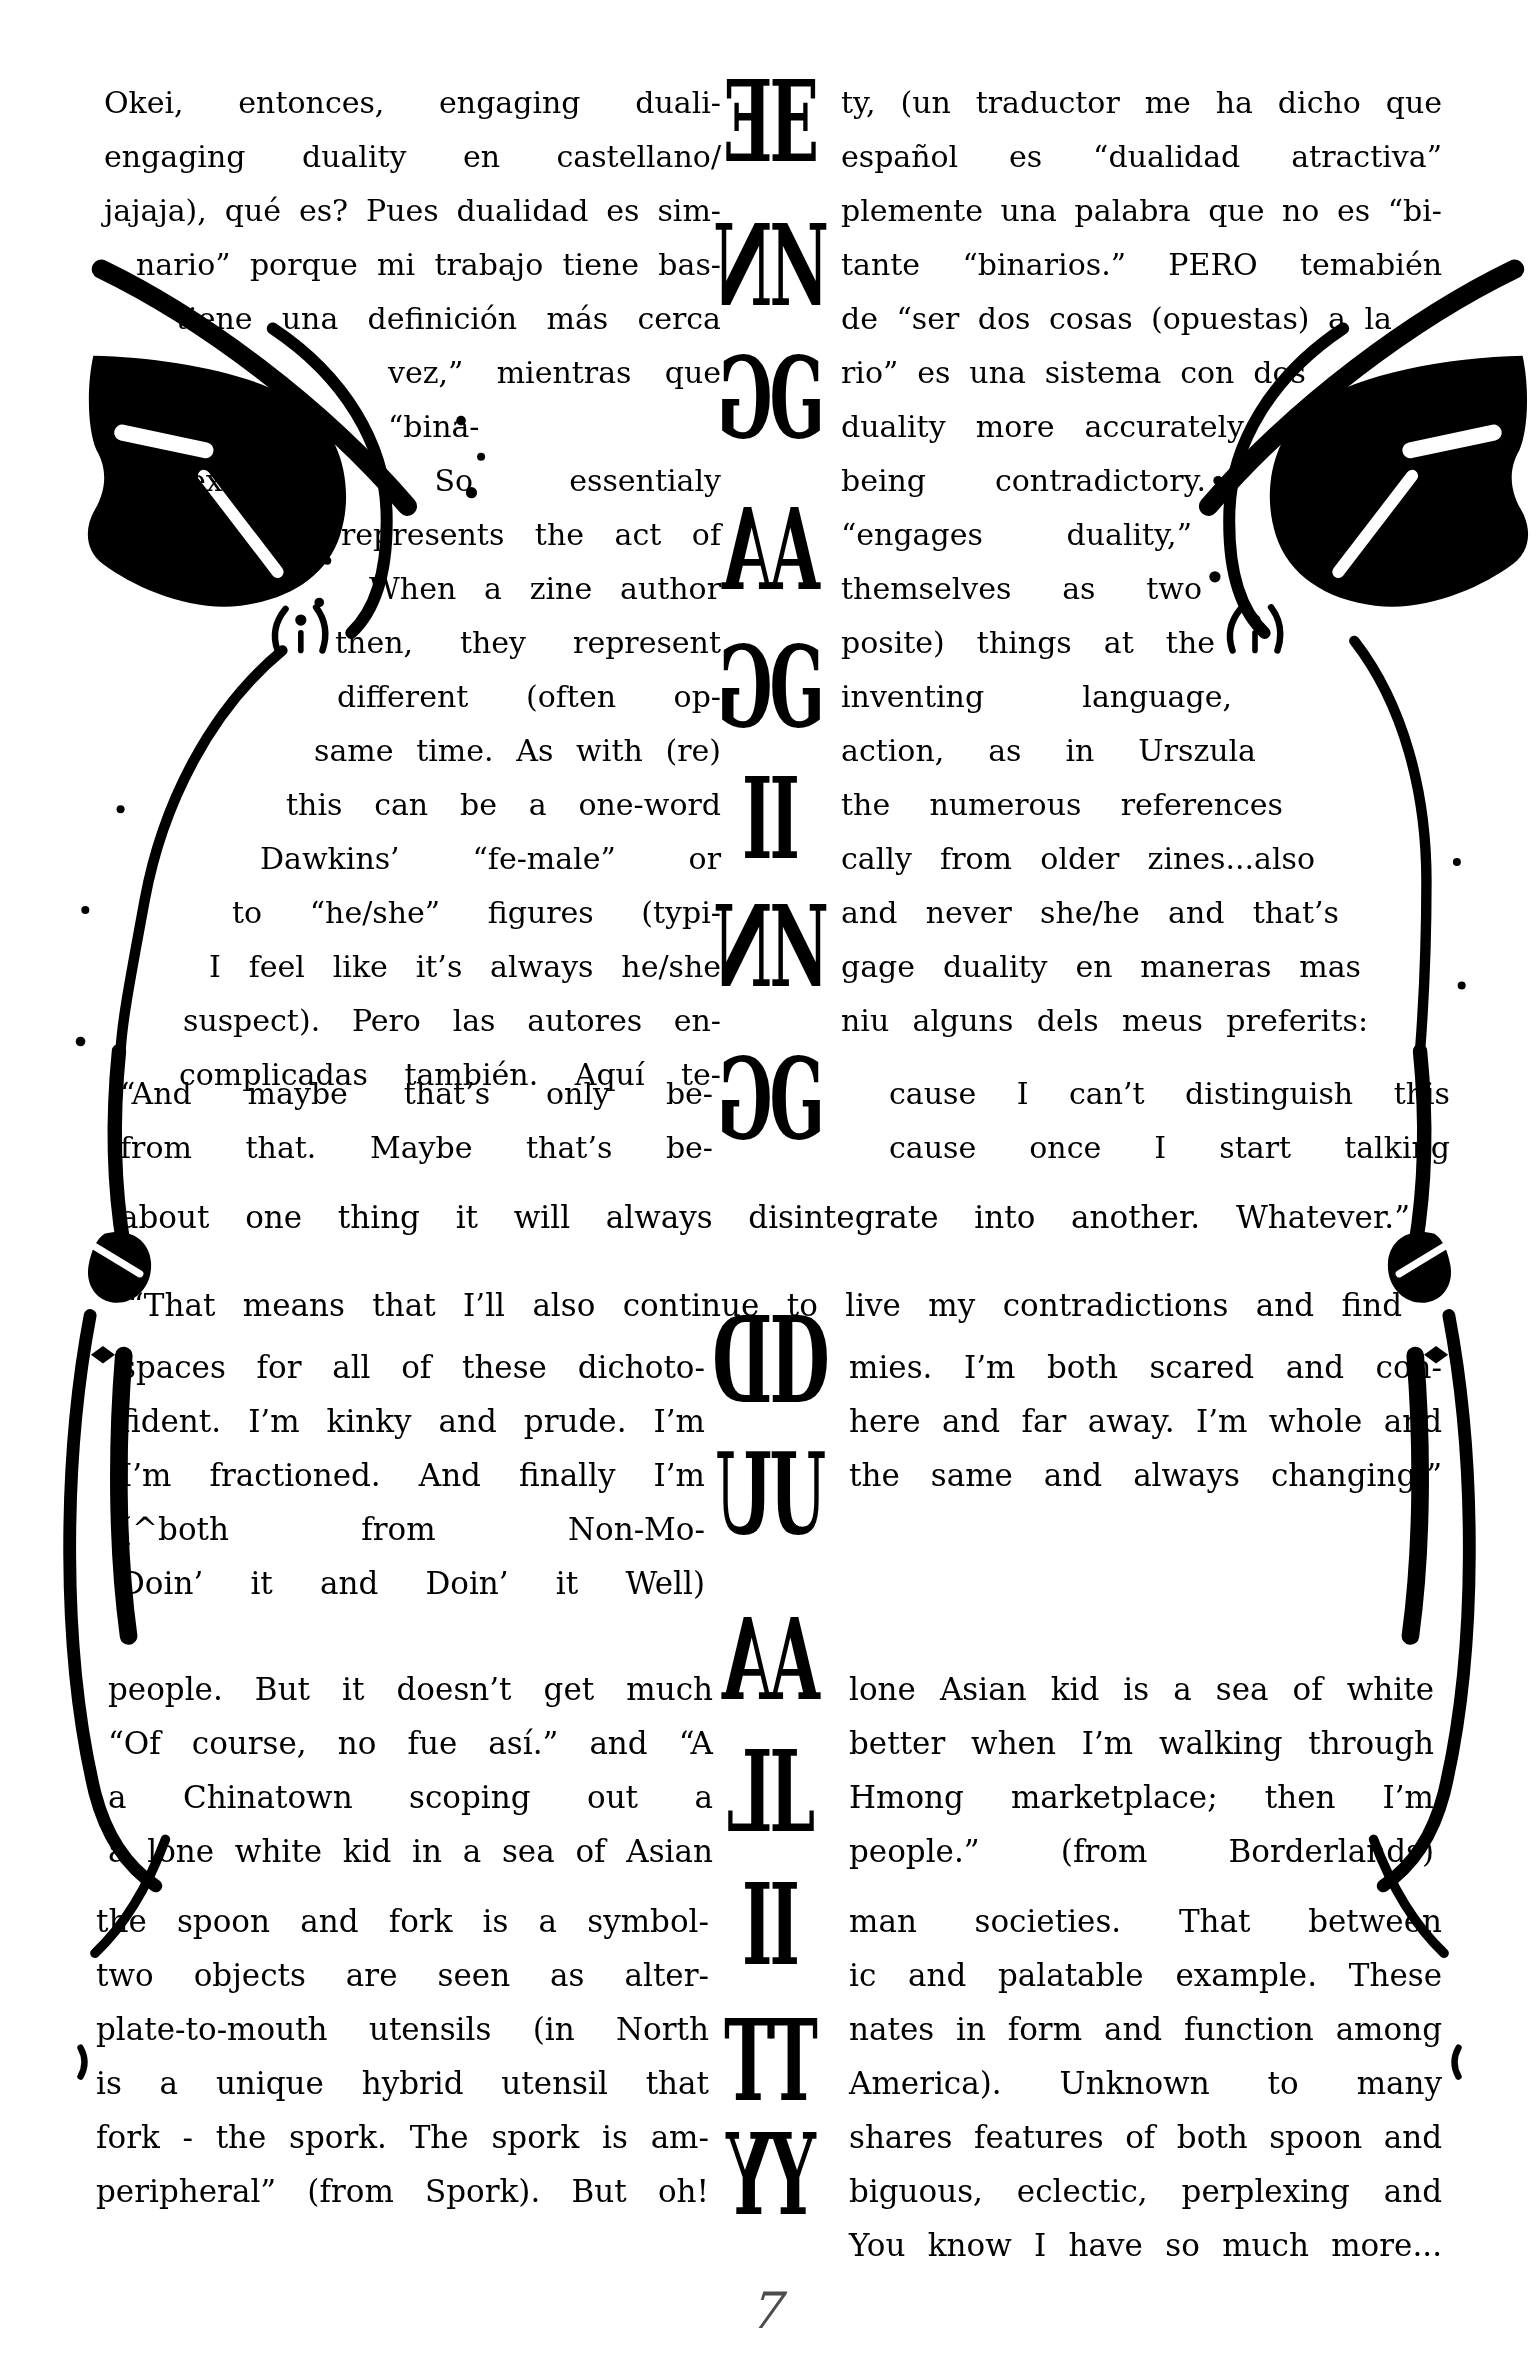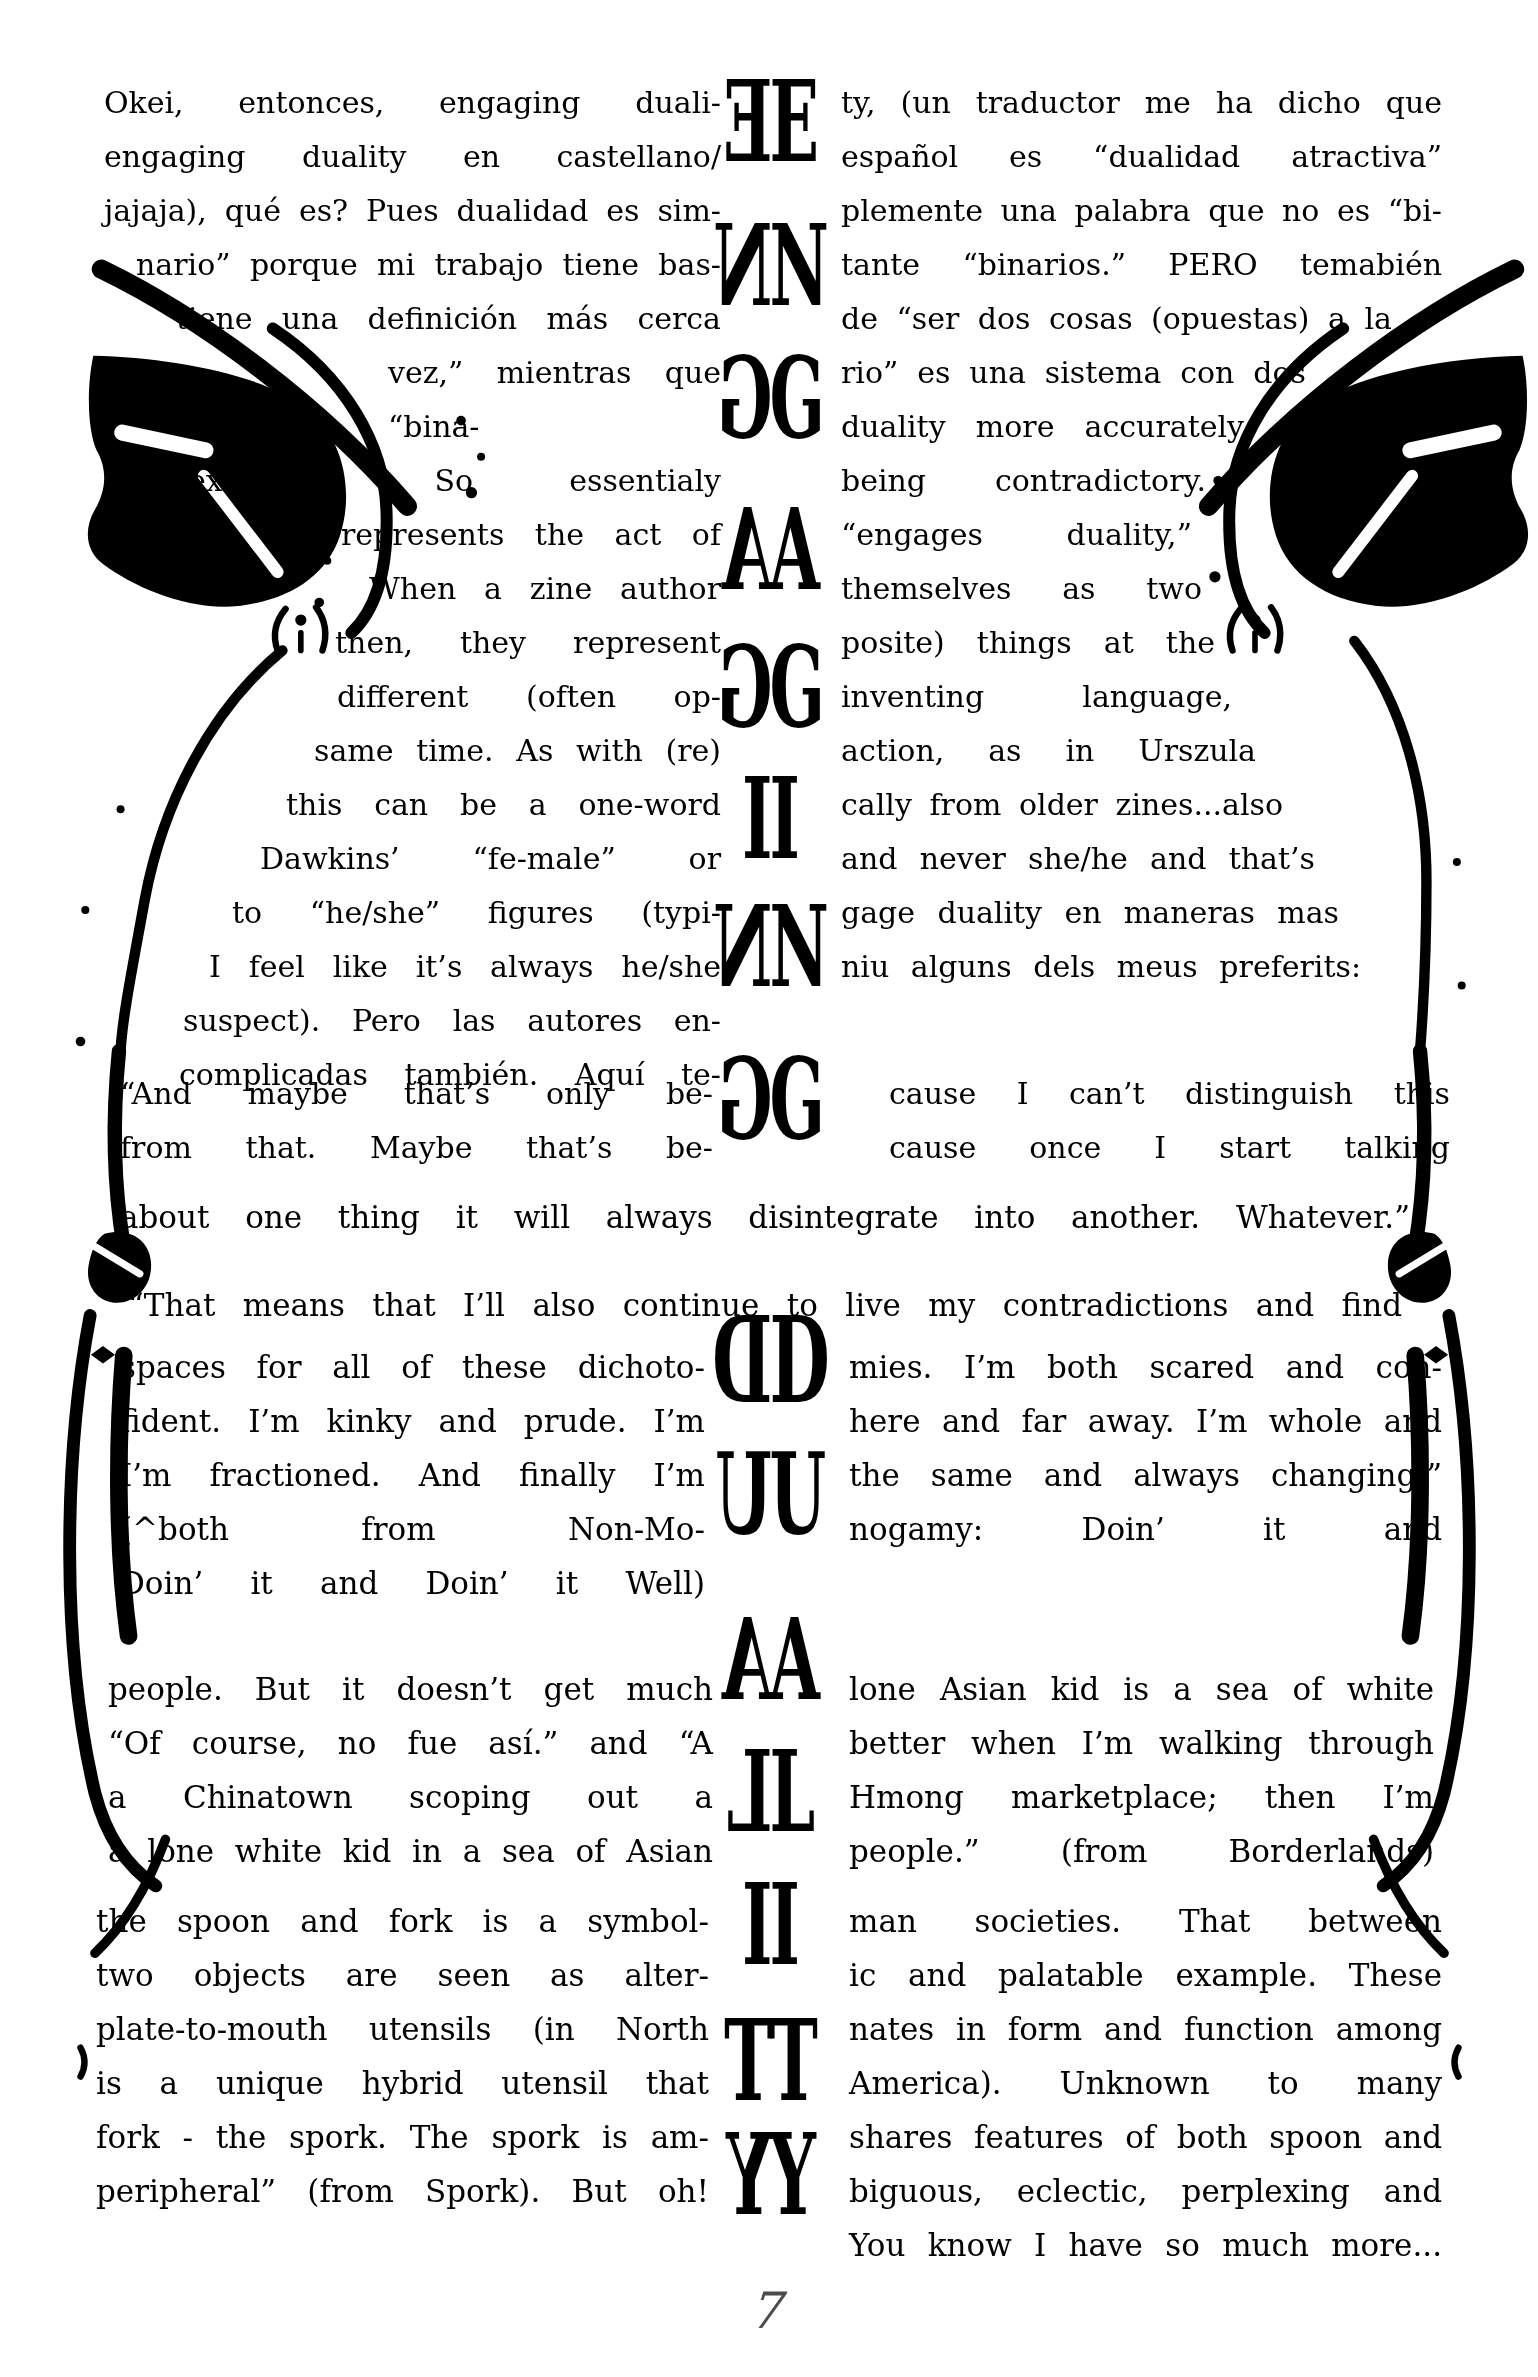--- a/index.html
+++ b/index.html
@@ -175,20 +175,21 @@
       <div class="zl">tante “binarios.” PERO temabién</div>
       <div class="zl">de “ser dos cosas (opuestas) a la</div>
       <div class="zl">rio” es una sistema con dos</div>
       <div class="zl">duality more accurately</div>
       <div class="zl">being contradictory.</div>
       <div class="zl">“engages duality,”</div>
       <div class="zl">themselves as two</div>
       <div class="zl">posite) things at the</div>
       <div class="zl">inventing language,</div>
       <div class="zl">action, as in  Urszula</div>
+      <div class="zl">the numerous references</div>
       <div class="zl">cally from older zines...also</div>
       <div class="zl">and never she/he and that’s</div>
       <div class="zl">gage duality en maneras mas</div>
       <div class="zl">niu alguns dels meus preferits:</div>
     </div>
 
   <div class="letters letters-top">
       <div class="pair"><span class="flip">E</span><span>E</span></div>
       <div class="pair"><span class="flip">N</span><span>N</span></div>
       <div class="pair"><span class="flip">G</span><span>G</span></div>
@@ -214,21 +215,20 @@
       <div class="zl">spaces for all of these dichoto-</div>
       <div class="zl">fident. I’m kinky and prude. I’m</div>
       <div class="zl">I’m fractioned. And finally I’m</div>
       <div class="zl">(^both from Non-Mo-</div>
       <div class="zl">Doin’ it and Doin’ it Well)</div>
     </div>
   <div class="col lower that-right">
       <div class="zl">mies. I’m both scared and con-</div>
       <div class="zl">here and far away. I’m whole and</div>
       <div class="zl">the same and always changing.”</div>
-      <div class="zl">nogamy: Doin’ it and</div>
     </div>
 
   <div class="letters letters-bottom">
       <div class="pair"><span class="flip">D</span><span>D</span></div>
       <div class="pair"><span class="flip">U</span><span>U</span></div>
       <div class="pair"><span class="flip">A</span><span>A</span></div>
       <div class="pair"><span class="flip">L</span><span>L</span></div>
       <div class="pair"><span class="flip">I</span><span>I</span></div>
       <div class="pair"><span class="flip">T</span><span>T</span></div>
       <div class="pair"><span class="flip">Y</span><span>Y</span></div>

